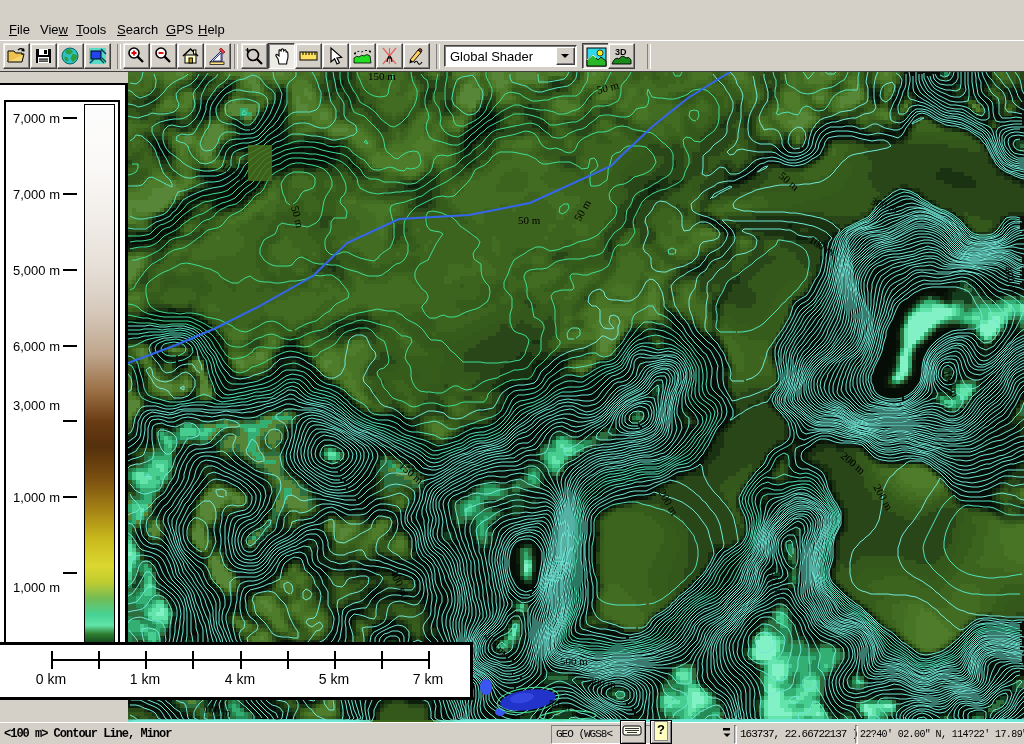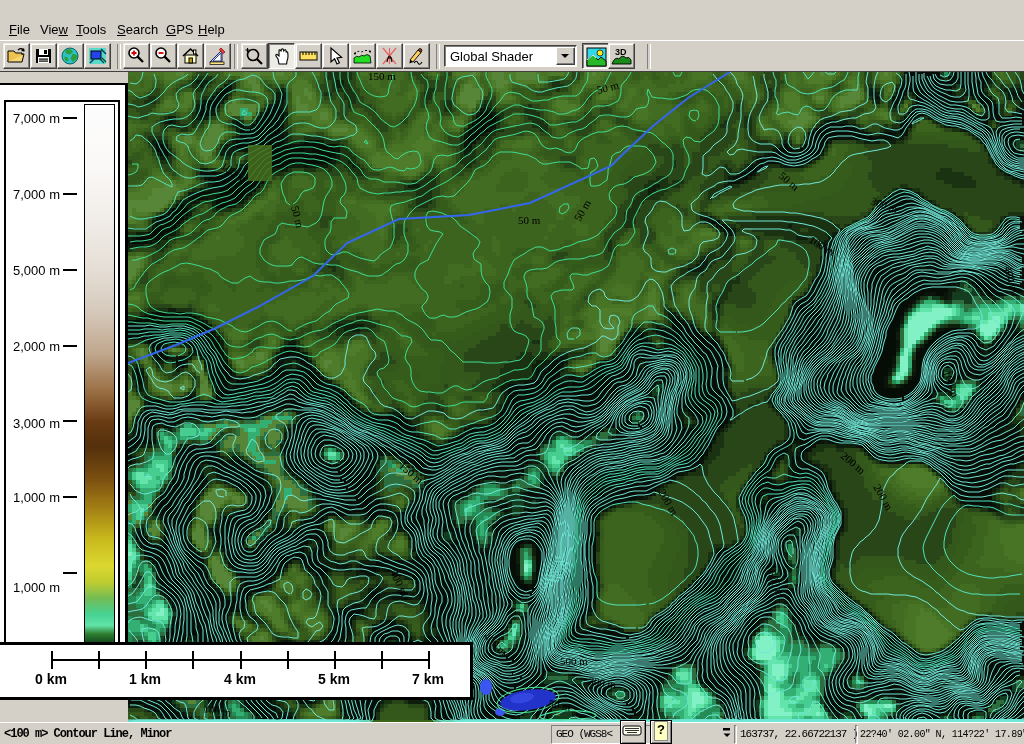--- a/index.html
+++ b/index.html
@@ -28,21 +28,21 @@
 #map{left:128px;top:72px;width:896px;height:650px;background:#40691c;}
 
 #legend{left:0;top:72px;width:125px;height:589px;background:#fff;border-top:2px solid #000;border-right:3px solid #000;margin-top:11px;}
 #lframe{position:absolute;left:4px;top:15px;width:112px;height:562px;border:2px solid #000;background:#fff;}
 .ltick{position:absolute;height:2px;background:#000;width:14px;left:63px;}
 .llab{position:absolute;font-size:13px;color:#000;width:58px;text-align:right;left:2px;}
 #lbar{position:absolute;left:84px;top:19px;width:29px;height:542px;border:1px solid #000;background:linear-gradient(to bottom,
  #fdfdfd 0%, #faf8f6 12%, #f2eeea 20%, #e6dfd7 30%, #d6c9bc 38%, #bfa68c 46%, #996d42 53%, #693b13 58.5%, #54300c 63%, #7a4f10 69%, #a07c14 74%, #c8b81c 80%, #dcd830 85%, #c0cc30 88%, #74bc54 91%, #46d294 94%, #62e4a8 96%, #2f7e30 97.6%, #175020 99%, #123c16 100%);}
 #lblue{position:absolute;left:84px;top:561px;width:29px;height:11px;border:1px solid #000;border-top:none;background:#4a66e0;}
 
-#scalebox{left:0;top:642px;width:470px;height:52px;background:#fff;border-top:3px solid #000;border-right:3px solid #000;border-bottom:3px solid #000;font-weight:bold;}
+#scalebox{left:0;top:642px;width:470px;height:52px;background:#fff;border-top:3px solid #000;border-right:3px solid #000;border-bottom:3px solid #000;}
 #sline{position:absolute;left:51px;top:14px;width:379px;height:2px;background:#000;}
 .stick{position:absolute;top:6px;width:2px;height:18px;background:#000;}
 .slab{position:absolute;top:26px;font-size:14px;color:#000;width:60px;text-align:center;}
 
 #status{left:0;top:722px;width:1024px;height:22px;background:#d4d0c8;border-top:1px solid #fff;font-size:12px;}
 #status .stxt{position:absolute;left:4px;top:4px;font-family:"Liberation Mono",monospace;font-size:12px;font-weight:bold;letter-spacing:-1px;}
 .sunken{position:absolute;border-top:1px solid #808080;border-left:1px solid #808080;border-right:1px solid #fff;border-bottom:1px solid #fff;}
 </style></head>
 <body>
 <div id="win">
@@ -256,23 +256,23 @@
     <div id="lframe"></div>
     <div id="lbar"></div>
     <div id="lblue"></div>
     <div class="ltick" style="top:32px"></div>
       <div class="llab" style="top:26px">7,000 m</div>
       <div class="ltick" style="top:108px"></div>
       <div class="llab" style="top:102px">7,000 m</div>
       <div class="ltick" style="top:184px"></div>
       <div class="llab" style="top:178px">5,000 m</div>
       <div class="ltick" style="top:260px"></div>
-      <div class="llab" style="top:254px">2,000 m</div>
+      <div class="llab" style="top:254px">6,000 m</div>
       <div class="ltick" style="top:335px"></div>
-      <div class="llab" style="top:331px">3,000 m</div>
+      <div class="llab" style="top:313px">3,000 m</div>
       <div class="ltick" style="top:411px"></div>
       <div class="llab" style="top:405px">1,000 m</div>
       <div class="ltick" style="top:487px"></div>
       <div class="llab" style="top:495px">1,000 m</div>
       <div class="ltick" style="top:563px"></div>
       <div class="llab" style="top:557px">0 m</div>
   </div>
   <div id="scalebox" class="abs">
     <div id="sline"></div>
     <div class="stick" style="left:51px"></div>

